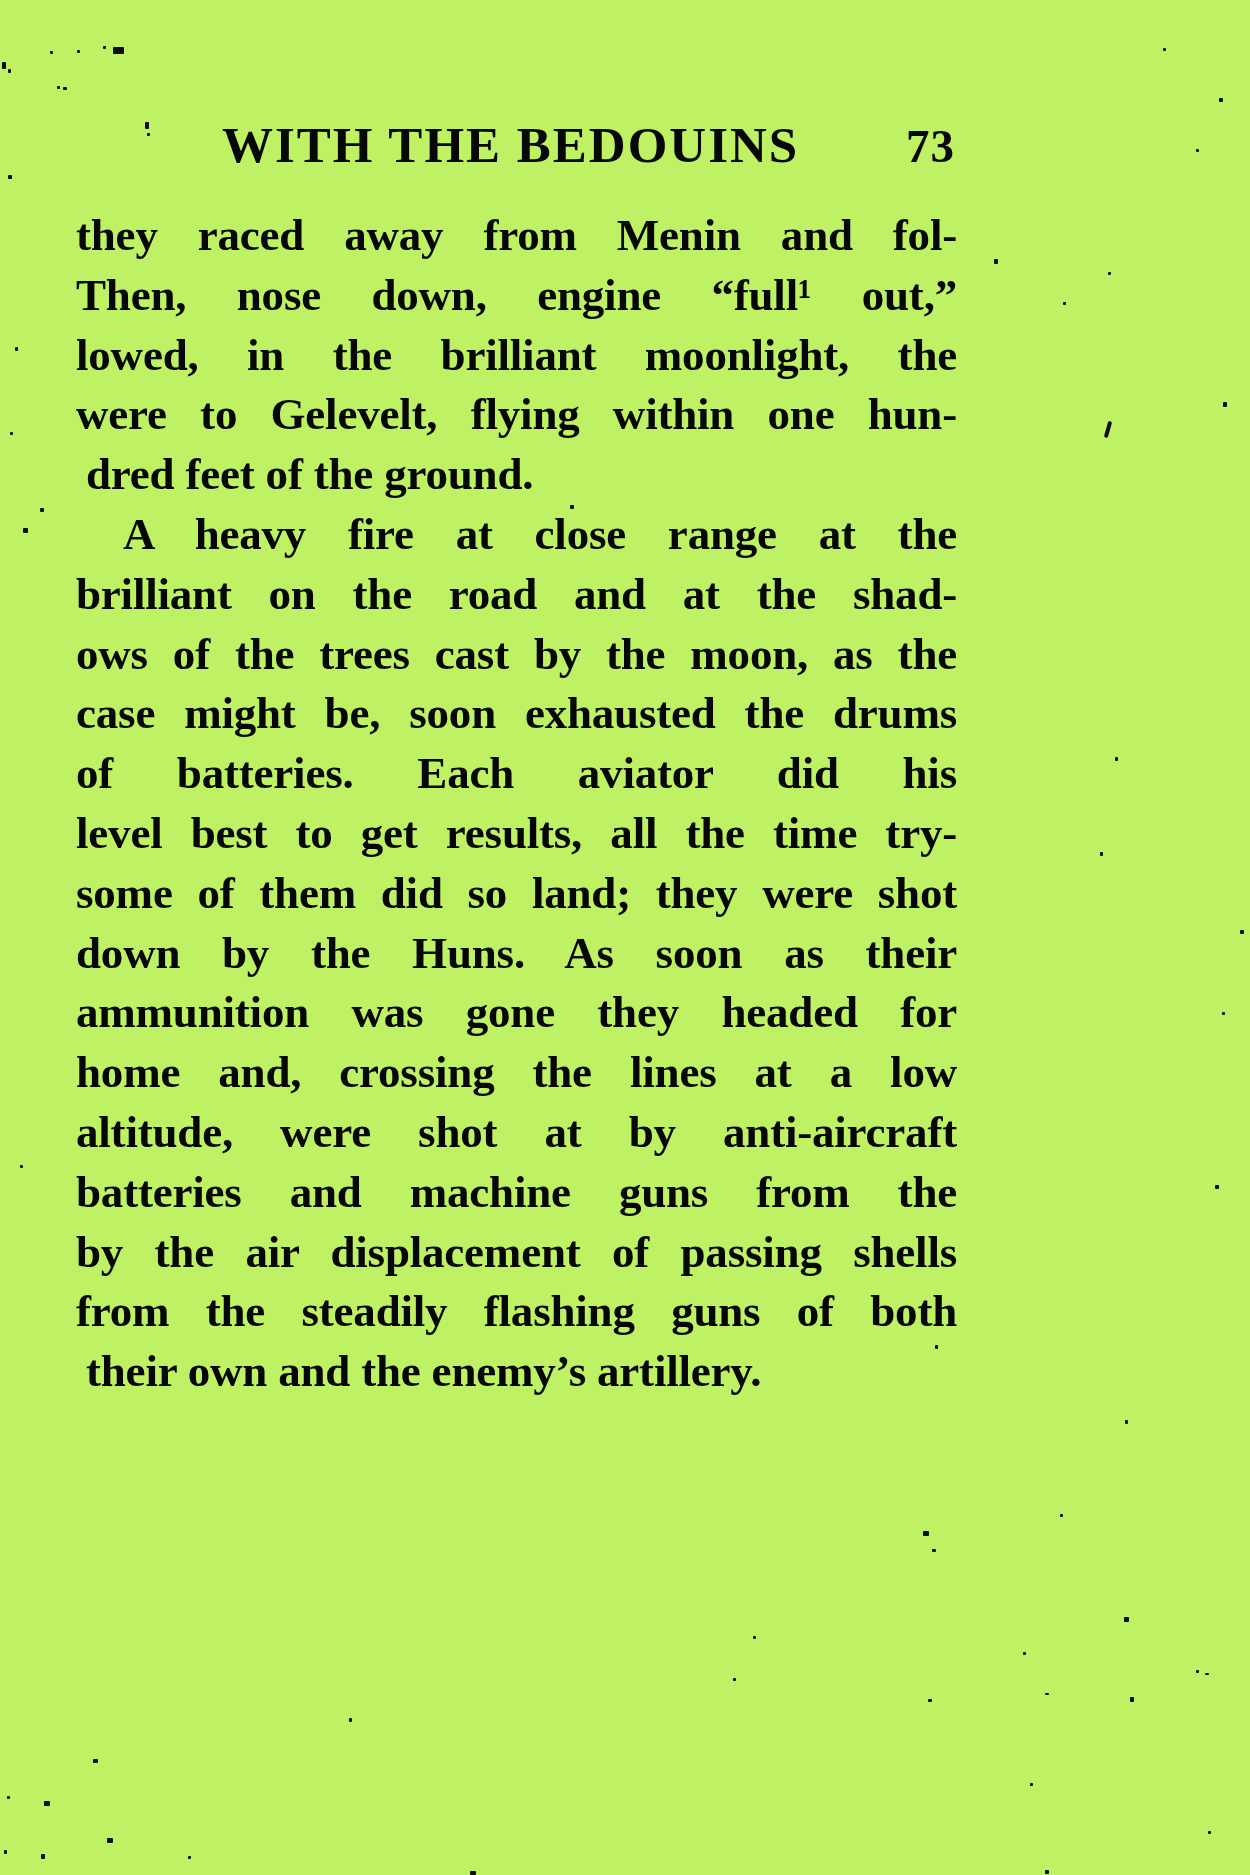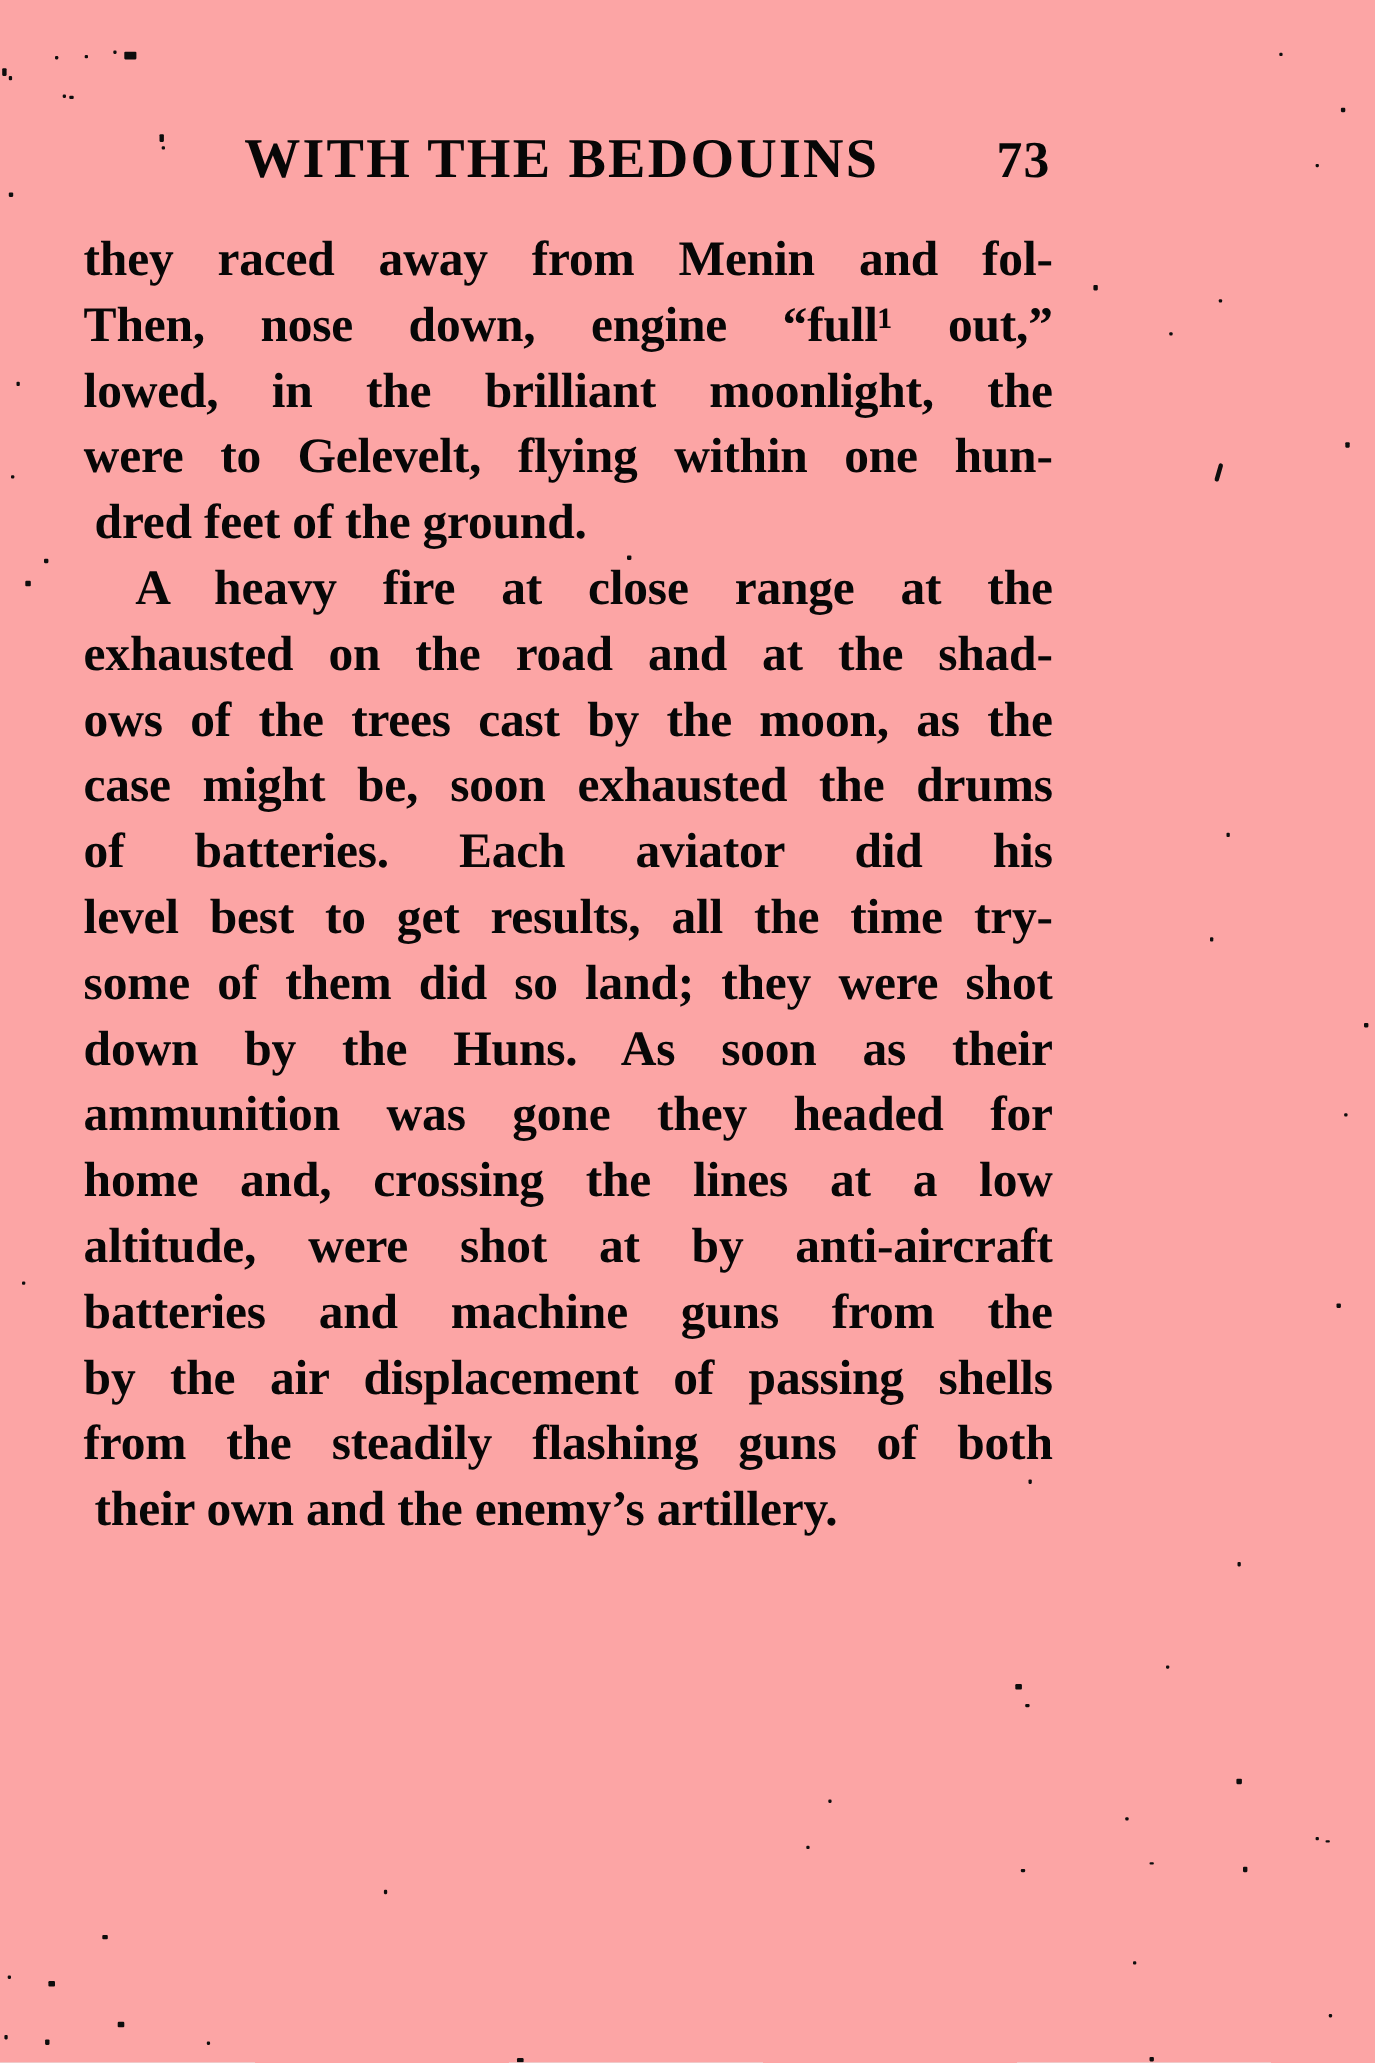--- a/index.html
+++ b/index.html
@@ -1,19 +1,19 @@
 <!DOCTYPE html>
 <html><head>
 <meta charset="utf-8">
 <style>
   html,body{margin:0;padding:0;background:#e8e8e8;}
   .page{
     position:relative;
     width:1250px;height:1875px;
-    background:#fca5a5;
+    background:#bef264;
     color:#070707;
     font-family:"Liberation Serif", serif;
     overflow:hidden;
   }
   .running-header{
     position:absolute;
     left:222px;top:116px;width:733px;
     display:flex;justify-content:space-between;align-items:baseline;
     font-weight:bold;
   }
@@ -69,21 +69,21 @@
     <span class="page-number">73</span>
   </div>
 
   <div class="body-text" id="body-text">
       <div class="line">they raced away from Menin and fol-</div>
       <div class="line">Then, nose down, engine “full¹ out,”</div>
       <div class="line">lowed, in the brilliant moonlight, the</div>
       <div class="line">were to Gelevelt, flying within one hun-</div>
       <div class="line lastline">dred feet of the ground.</div>
       <div class="line indent">A heavy fire at close range at the</div>
-      <div class="line">exhausted on the road and at the shad-</div>
+      <div class="line">brilliant on the road and at the shad-</div>
       <div class="line">ows of the trees cast by the moon, as the</div>
       <div class="line">case might be, soon exhausted the drums</div>
       <div class="line">of batteries. Each aviator did his</div>
       <div class="line">level best to get results, all the time try-</div>
       <div class="line">some of them did so land; they were shot</div>
       <div class="line">down by the Huns. As soon as their</div>
       <div class="line">ammunition was gone they headed for</div>
       <div class="line">home and, crossing the lines at a low</div>
       <div class="line">altitude, were shot at by anti-aircraft</div>
       <div class="line">batteries and machine guns from the</div>

